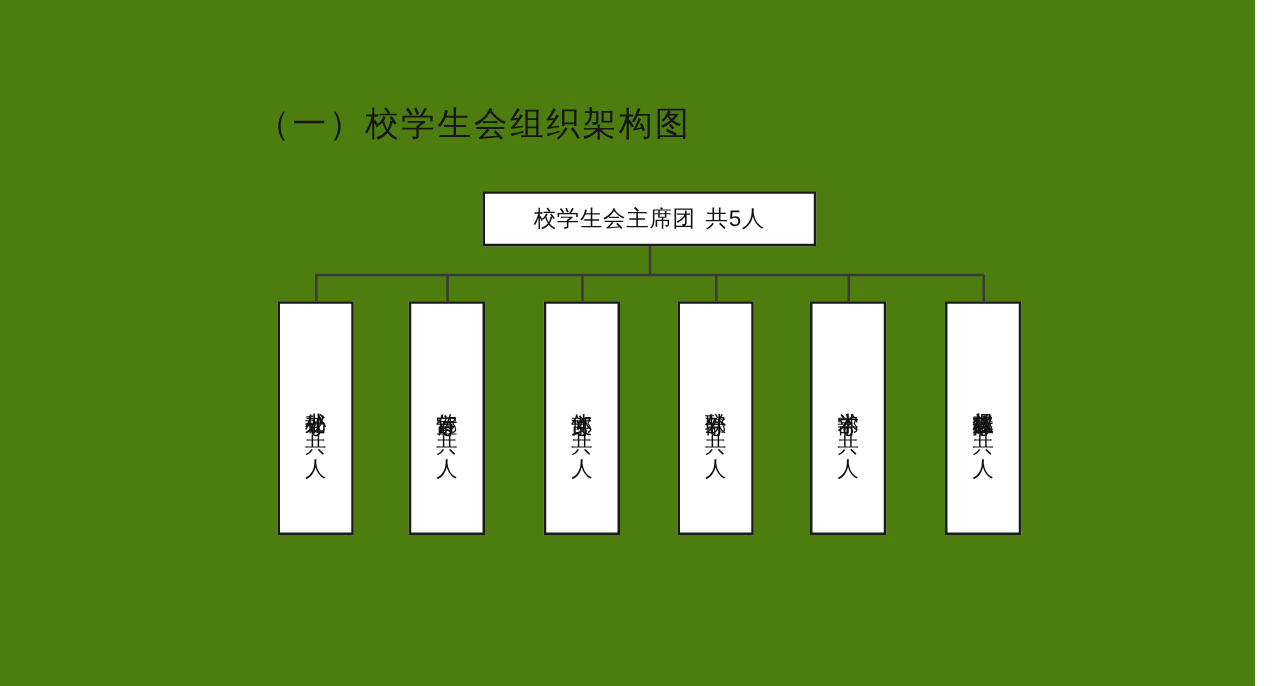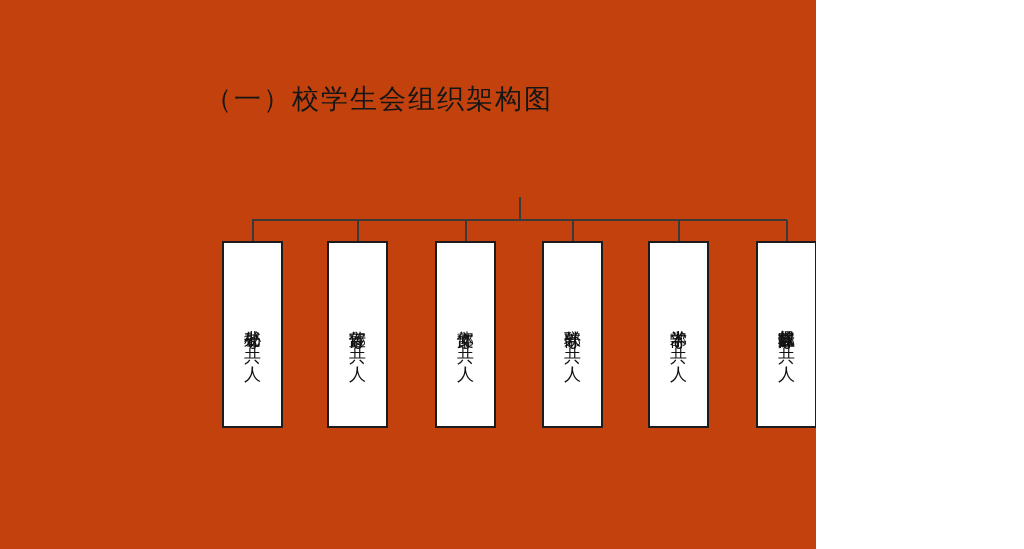--- a/index.html
+++ b/index.html
@@ -1,20 +1,20 @@
 <!DOCTYPE html>
 <html><head>
 <meta charset="utf-8">
 <style>
   html, body { margin: 0; padding: 0; background: #ffffff; }
   .canvas {
     position: relative;
-    width: 816px;
+    width: 1004px;
     height: 549px;
-    background: #c2410c;
+    background: #4d7c0f;
     overflow: hidden;
     font-family: "Liberation Sans", "DejaVu Sans", sans-serif;
     color: #111111;
   }
 
   
   .title {
     position: absolute;
     left: 205px;
     top: 85px;
@@ -89,20 +89,24 @@
   }
   .vtext span { display: block; }
 </style>
 </head>
 <body>
 
 <div class="canvas">
 
   <div class="title">（一）校学生会组织架构图</div>
 
+  <div class="root-box">
+    <span>校学生会主席团</span>
+    <span>共5人</span>
+  </div>
 
   <div class="line stem"></div>
   <div class="line bus"></div>
   <div>
     <div class="drop"></div>
     <div class="drop"></div>
     <div class="drop"></div>
     <div class="drop"></div>
     <div class="drop"></div>
     <div class="drop"></div>

